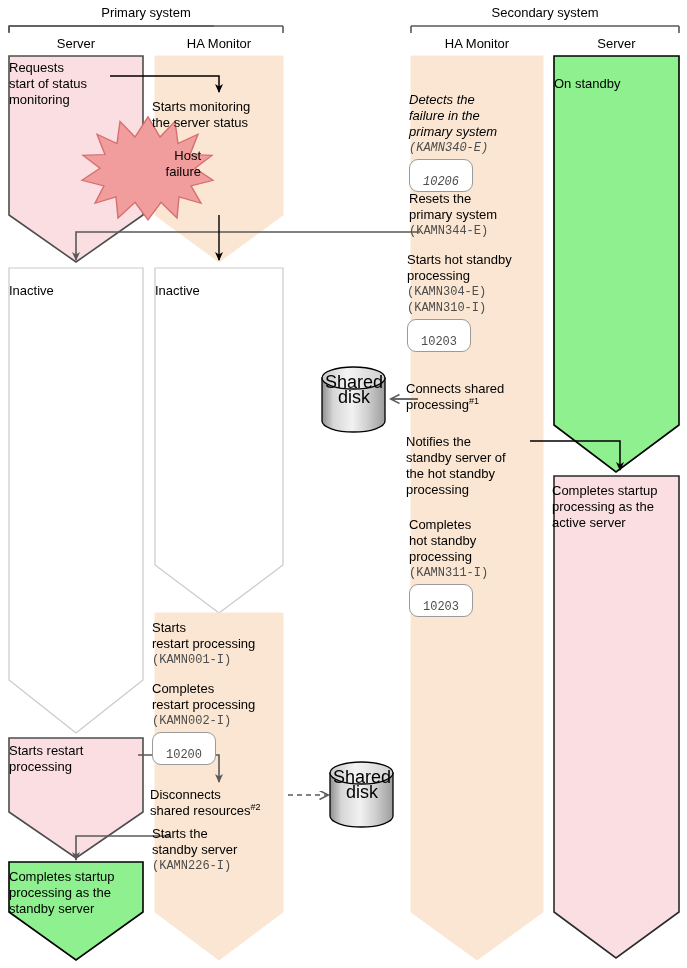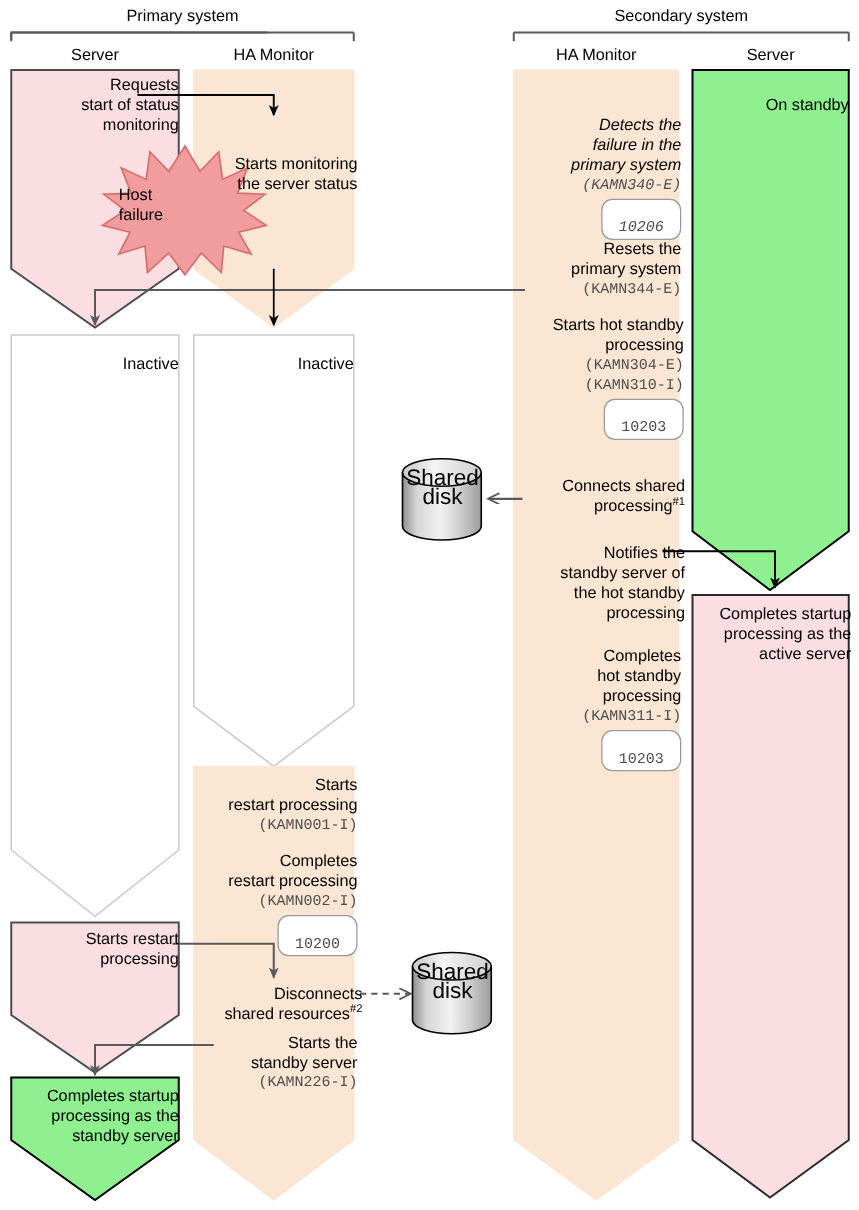--- a/index.html
+++ b/index.html
@@ -9,21 +9,21 @@
     color:#000000;
   }
   #stage{position:absolute;left:0;top:0;width:687px;height:968px;}
   #svg-layer{position:absolute;left:0;top:0;width:687px;height:968px;}
   .abs{position:absolute;}
 
   .sys-title{font-size:13px;line-height:15px;text-align:center;color:#000;}
   .col-title{font-size:13px;line-height:15px;text-align:center;color:#000;}
 
   .lane-text{
-    position:absolute;text-align:right;font-size:13px;line-height:16px;color:#000;
+    position:absolute;text-align:left;font-size:13px;line-height:16px;color:#000;
     pointer-events:none;
   }
   .mono{font-family:"Liberation Mono","DejaVu Sans Mono",monospace;font-size:12px;color:#4d4d4d;letter-spacing:0px;}
 
   .code-pill{
     display:inline-block;
     border:1px solid #9a9a9a;
     border-radius:9px;
     background:#ffffff;
     padding:15px 13px 2px 13px;
@@ -33,21 +33,21 @@
     line-height:14px;
     margin-top:3px;
   }
   .sup{font-size:9px;vertical-align:super;line-height:0;}
 
   .disk-label{
     position:absolute;text-align:center;font-size:18px;line-height:15px;color:#000;
     width:64px;pointer-events:none;
   }
   .burst-label{
-    position:absolute;text-align:left;font-size:13px;line-height:16px;color:#000;
+    position:absolute;text-align:right;font-size:13px;line-height:16px;color:#000;
     width:106px;pointer-events:none;
   }
 </style>
 </head>
 <body>
 
 <div id="stage">
 
   <svg id="svg-layer" viewBox="0 0 687 968">
     <defs>
@@ -165,21 +165,21 @@
   <div class="lane-text" style="left:9px;top:60px;width:134px;white-space:pre-line;">Requests
 start of status
 monitoring</div>
   <div class="lane-text" style="left:9px;top:283px;width:134px;">Inactive</div>
   <div class="lane-text" style="left:9px;top:743px;width:134px;white-space:pre-line;">Starts restart
 processing</div>
   <div class="lane-text" style="left:9px;top:869px;width:134px;white-space:pre-line;">Completes startup
 processing as the
 standby server</div>
 
-  <div class="lane-text" style="left:152px;top:99px;width:134px;white-space:pre-line;margin-top:24px;">Starts monitoring
+  <div class="lane-text" style="left:152px;top:99px;width:134px;white-space:pre-line;">Starts monitoring
 the server status</div>
   <div class="lane-text" style="left:155px;top:283px;width:128px;">Inactive</div>
 
   <div class="lane-text" style="left:152px;top:620px;width:134px;">
     <div>Starts</div>
     <div>restart processing</div>
     <div class="mono">(KAMN001-I)</div>
   </div>
 
   <div class="lane-text" style="left:152px;top:681px;width:134px;">

